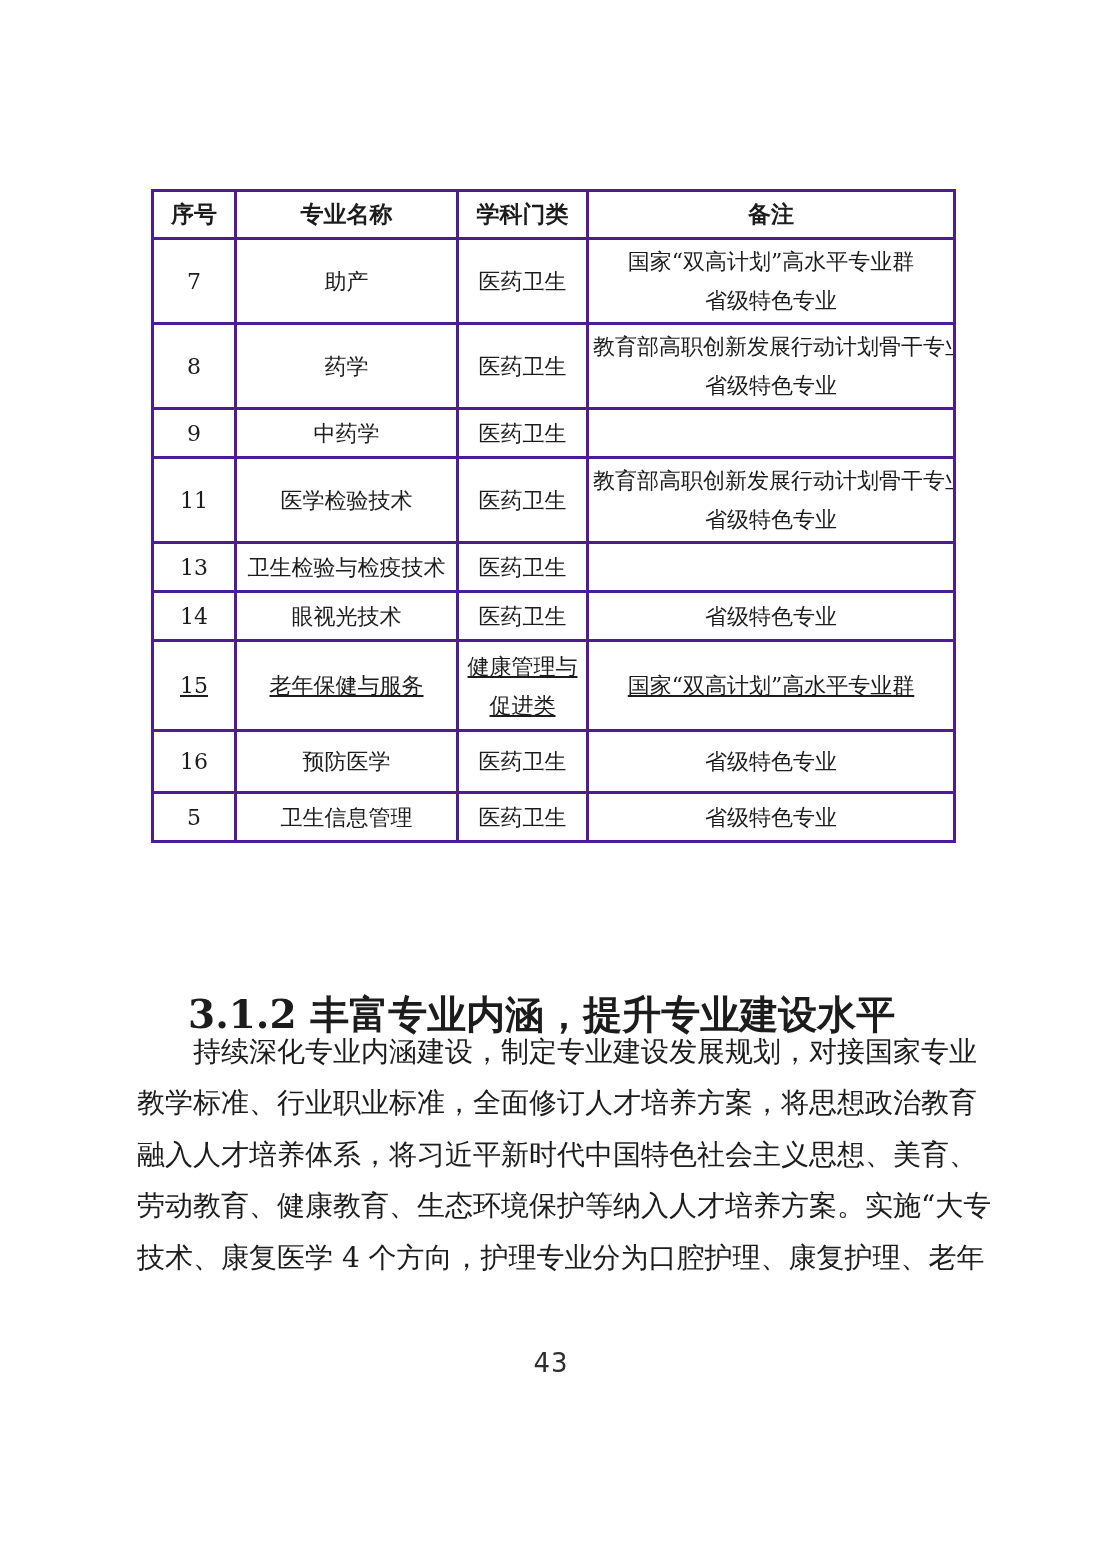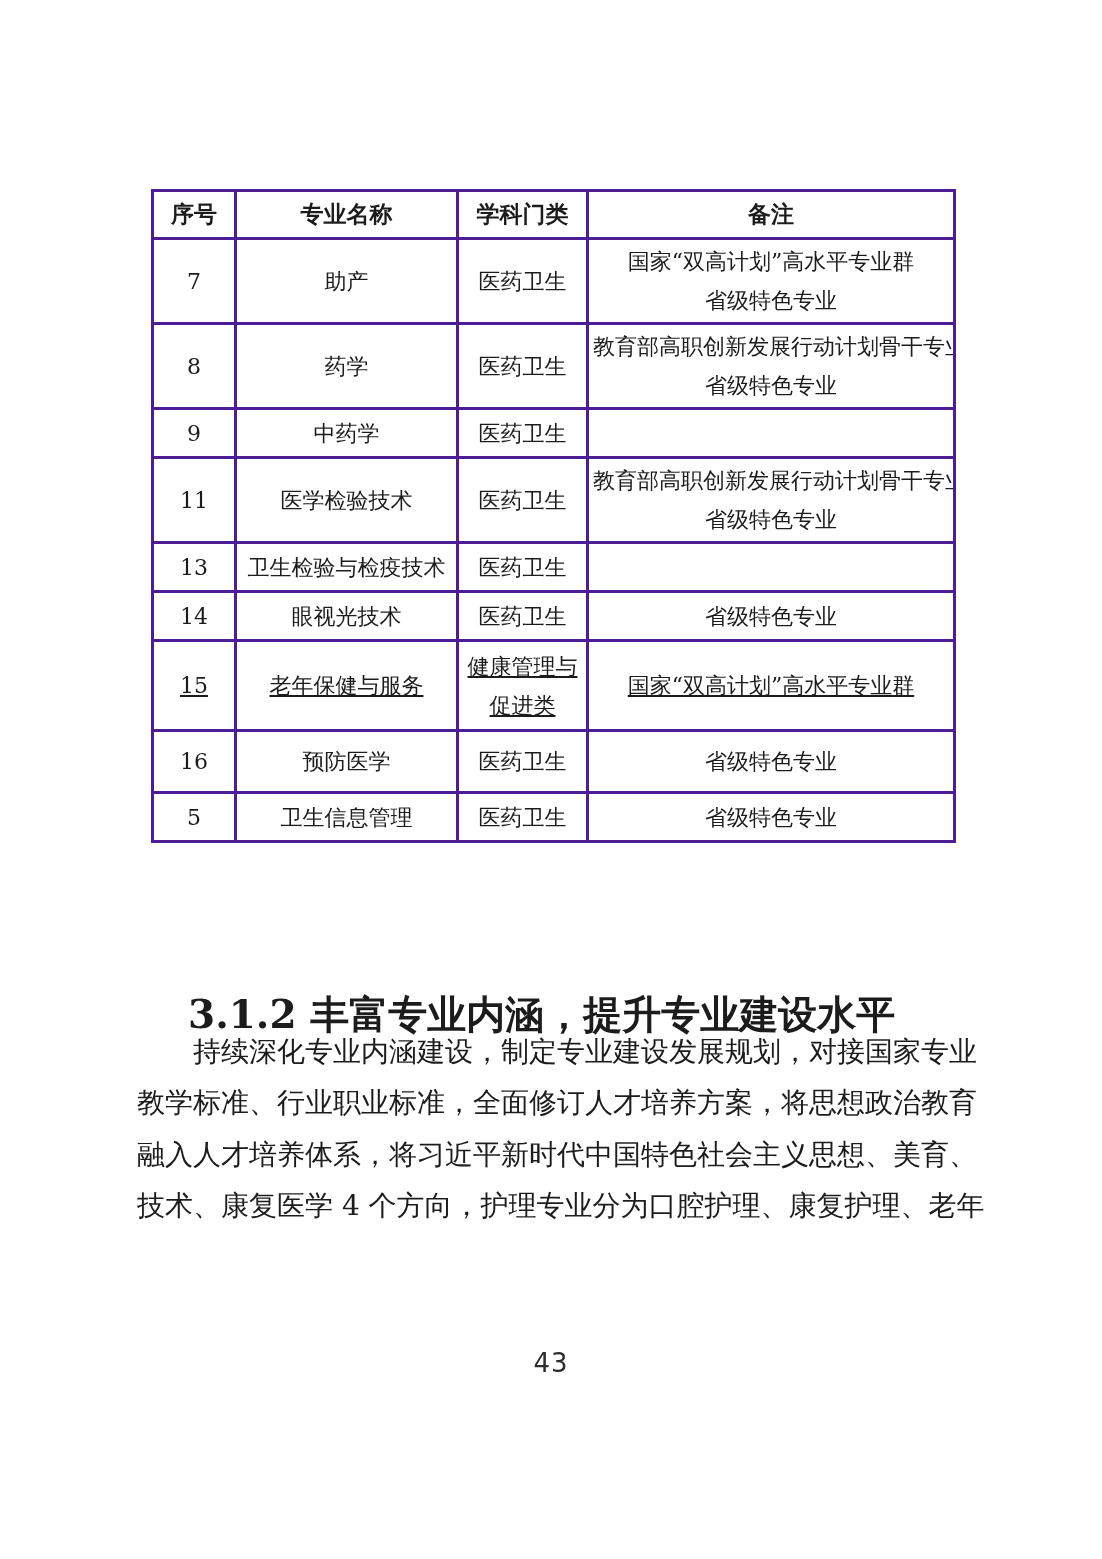--- a/index.html
+++ b/index.html
@@ -240,18 +240,19 @@
         </tbody>
     </table>
   </div>
 
   <div class="section-heading">3.1.2 丰富专业内涵，提升专业建设水平</div>
 
   <div class="para">
     <div class="pline indent">持续深化专业内涵建设，制定专业建设发展规划，对接国家专业</div>
     <div class="pline">教学标准、行业职业标准，全面修订人才培养方案，将思想政治教育</div>
     <div class="pline">融入人才培养体系，将习近平新时代中国特色社会主义思想、美育、</div>
+    <div class="pline">劳动教育、健康教育、生态环境保护等纳入人才培养方案。实施“大专</div>
     <div class="pline">技术、康复医学 4 个方向，护理专业分为口腔护理、康复护理、老年</div>
   </div>
 
   <div class="page-number">43</div>
 
 </div>
 
 </body></html>

